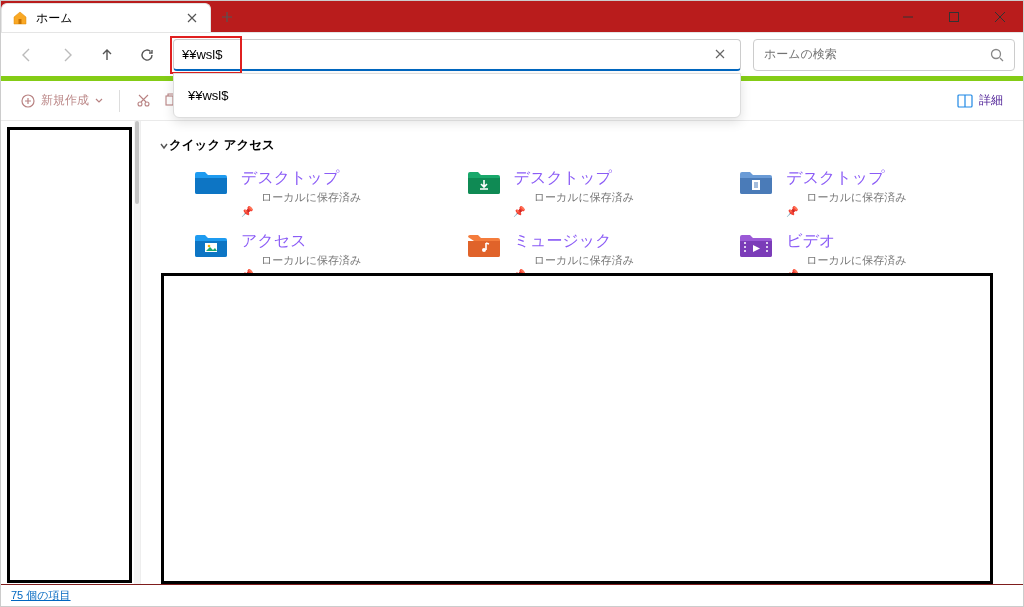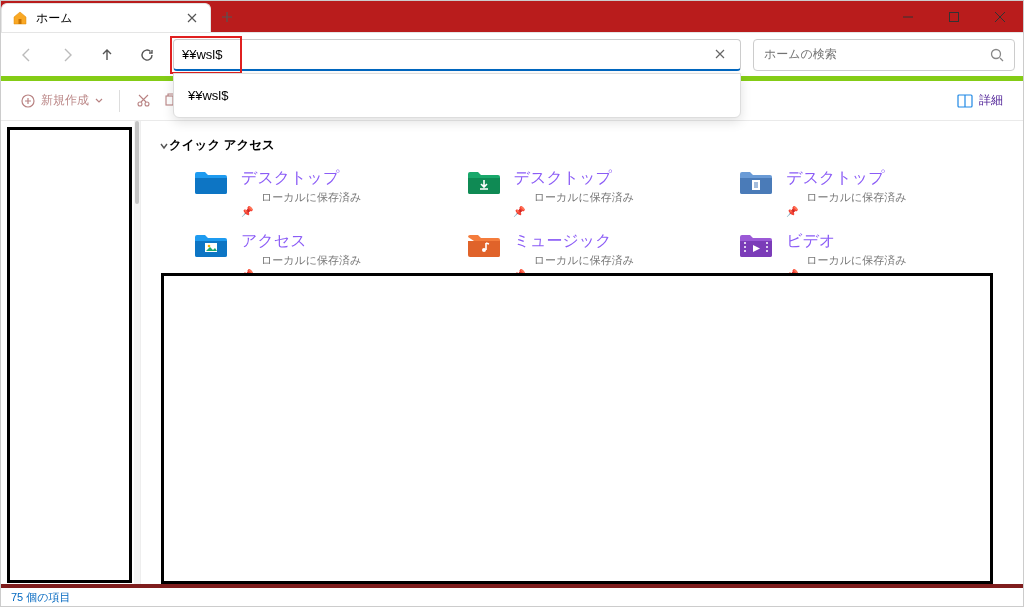--- a/index.html
+++ b/index.html
@@ -157,25 +157,26 @@
 .qa-text .pin { font-size:10px; color:#999; margin-top:1px;}
 .main-redact {
   position:absolute;
   left: 20px; right: 30px;
   top: 152px; bottom: 0;
   border: 3px solid #000;
   background:#fff;
 }
 .statusbar {
   height:22px;
-  border-top:4px solid #7f1d1d;
+  border-top:1px solid #7f1d1d;
   display:flex; align-items:center;
   padding:0 10px;
   font-size:11px;
   color:#0067c0;
+  text-decoration:underline;
 }
 svg { display:block; }
 </style>
 </head>
 <body>
 
 <div class="titlebar">
   <div class="tab">
     <span class="home-icon">
       <svg width="16" height="16" viewBox="0 0 16 16">

